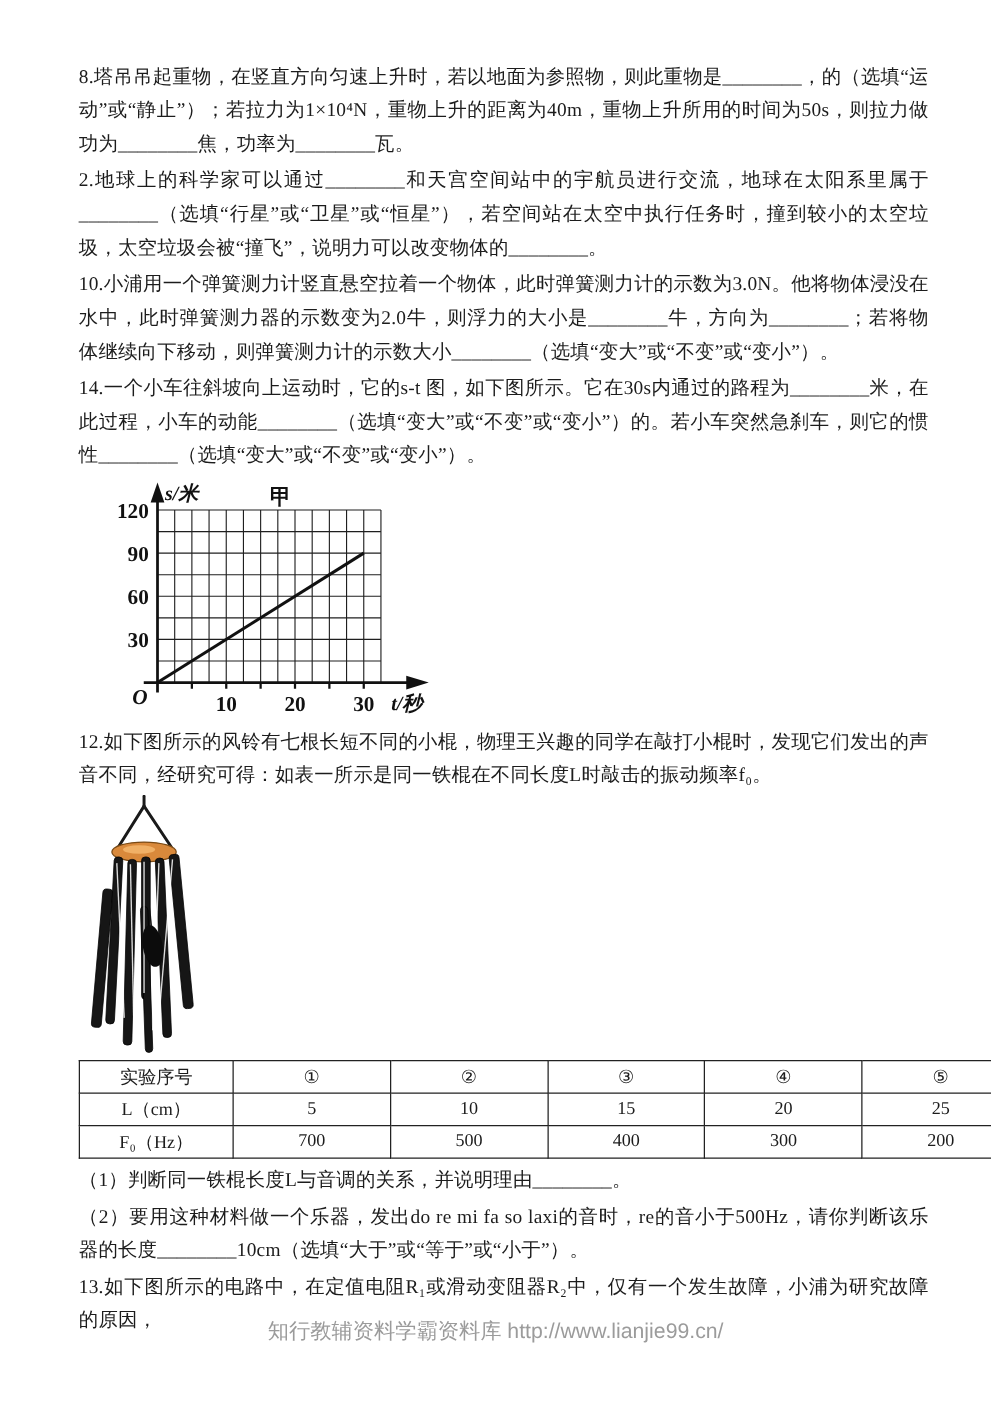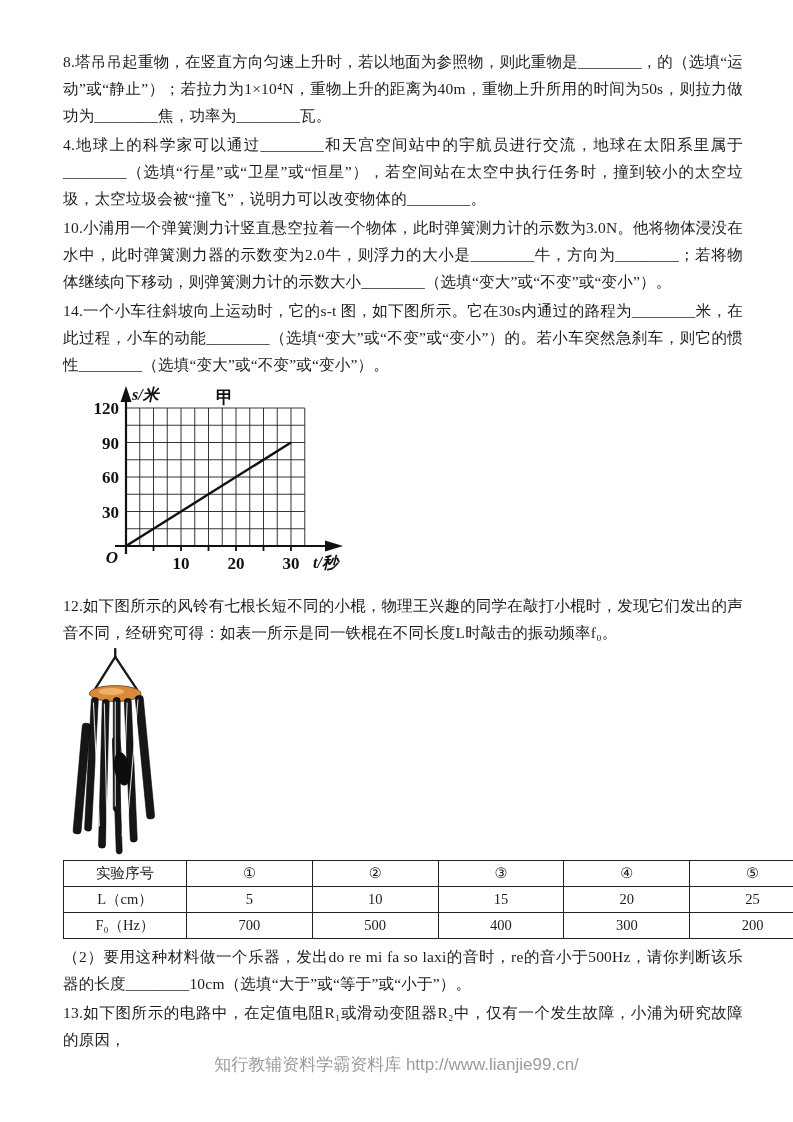--- a/index.html
+++ b/index.html
@@ -7,21 +7,21 @@
     width:793px; height:1122px; position:relative; overflow:hidden;
     font-family:"Liberation Serif","DejaVu Serif",serif;
     color:#1c1c1c;
   }
   .content { padding:48px 50px 0 63px; }
   p.q {
     font-size:15.5px; line-height:27px; margin:0 0 2px 0;
     text-align:justify; letter-spacing:0.2px;
   }
   
-  .figure-graph { margin:6px 0 16px 8px; }
+  .figure-graph { margin:6px 0 4px 8px; }
   .figure-graph svg { display:block; }
   .grid line { stroke:#1f1f1f; stroke-width:0.9; }
   .ticks line { stroke:#111; stroke-width:1.8; }
   .axis { stroke:#111; stroke-width:2.2; }
   .arrow { fill:#111; }
   .dataline { fill:none; stroke:#111; stroke-width:2.4; }
   .gtext { font-family:"Liberation Serif","DejaVu Serif",serif; font-weight:bold; fill:#111; }
   .gtick { font-size:17px; }
   .glabel { font-size:16px; font-style:italic; }
   .gtitle { font-size:17px; }
@@ -47,21 +47,21 @@
     color:#9b9b9b; font-size:17px;
     font-family:"Liberation Sans","DejaVu Sans",sans-serif;
   }
 </style>
 </head>
 <body>
 
 <div class="content">
 
   <p class="q">8.塔吊吊起重物，在竖直方向匀速上升时，若以地面为参照物，则此重物是________，的（选填“运动”或“静止”）；若拉力为1×10⁴N，重物上升的距离为40m，重物上升所用的时间为50s，则拉力做功为________焦，功率为________瓦。</p>
-  <p class="q">4.地球上的科学家可以通过________和天宫空间站中的宇航员进行交流，地球在太阳系里属于________（选填“行星”或“卫星”或“恒星”），若空间站在太空中执行任务时，撞到较小的太空垃圾，太空垃圾会被“撞飞”，说明力可以改变物体的________。</p>
+  <p class="q">2.地球上的科学家可以通过________和天宫空间站中的宇航员进行交流，地球在太阳系里属于________（选填“行星”或“卫星”或“恒星”），若空间站在太空中执行任务时，撞到较小的太空垃圾，太空垃圾会被“撞飞”，说明力可以改变物体的________。</p>
   <p class="q">10.小浦用一个弹簧测力计竖直悬空拉着一个物体，此时弹簧测力计的示数为3.0N。他将物体浸没在水中，此时弹簧测力器的示数变为2.0牛，则浮力的大小是________牛，方向为________；若将物体继续向下移动，则弹簧测力计的示数大小________（选填“变大”或“不变”或“变小”）。</p>
   <p class="q">14.一个小车往斜坡向上运动时，它的s-t 图，如下图所示。它在30s内通过的路程为________米，在此过程，小车的动能________（选填“变大”或“不变”或“变小”）的。若小车突然急刹车，则它的惯性________（选填“变大”或“不变”或“变小”）。</p>
 
   <div class="figure-graph">
     <svg width="280" height="192" viewBox="0 0 280 192">
       <g class="grid">
           <line x1="68.75" y1="162" x2="68.75" y2="24"></line>
           <line x1="82.5" y1="162" x2="82.5" y2="24"></line>
           <line x1="96.25" y1="162" x2="96.25" y2="24"></line>
           <line x1="110" y1="162" x2="110" y2="24"></line>
@@ -162,18 +162,19 @@
       <td class="rowlabel">F₀（Hz）</td>
       <td>700</td>
       <td>500</td>
       <td>400</td>
       <td>300</td>
       <td>200</td>
     </tr>
   </tbody>
     </table>
 
+  <p class="q">（1）判断同一铁棍长度L与音调的关系，并说明理由________。</p>
   <p class="q">（2）要用这种材料做一个乐器，发出do re mi fa so laxi的音时，re的音小于500Hz，请你判断该乐器的长度________10cm（选填“大于”或“等于”或“小于”）。</p>
   <p class="q">13.如下图所示的电路中，在定值电阻R₁或滑动变阻器R₂中，仅有一个发生故障，小浦为研究故障的原因，</p>
 
 </div>
 
 <div class="footer">知行教辅资料学霸资料库 http://www.lianjie99.cn/</div>
 
 </body></html>

